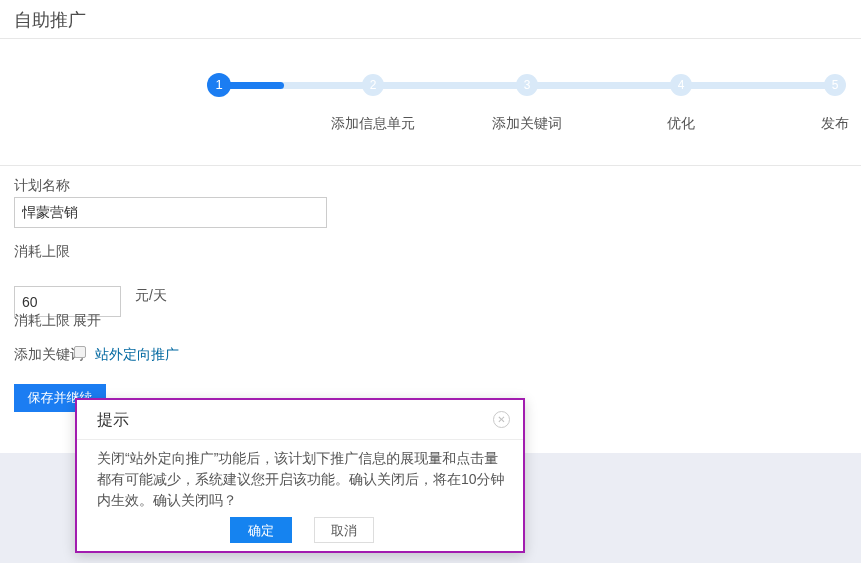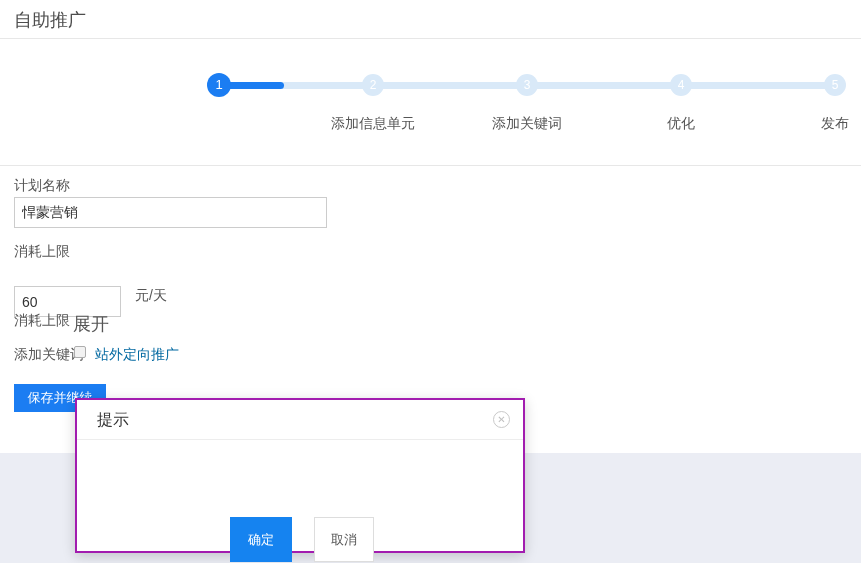--- a/index.html
+++ b/index.html
@@ -22,40 +22,40 @@
   .step-label { position:absolute; top:55px; width:140px; text-align:center; font-size:14px; color:#555555; cursor:pointer; }
   .step-label.active { color:#2b8ced; }
 
   
   .form-label { position:absolute; font-size:14px; color:#555555; }
   .text-input { position:absolute; border:1px solid #cccccc; background:#fff; font-size:14px; color:#333333;
                 padding:0 7px; font-family:Liberation Sans, sans-serif; }
   .input-plan { left:14px; top:197px; width:313px; height:31px; }
   .input-budget { left:14px; top:262px; width:107px; height:31px;margin-top:24px; }
   .unit { position:absolute; left:135px; top:287px; font-size:14px; color:#555555; }
-  .link-expand { position:absolute; left:73px; top:312px; font-size:18px; color:#555555; cursor:pointer; }
+  .link-expand { position:absolute; left:73px; top:312px; font-size:14px; color:#555555; cursor:pointer; }
   .checkbox { position:absolute; left:74px; top:346px; width:12px; height:12px; border:1px solid #adadad;
               background:#f2f2f2; border-radius:2px; cursor:pointer; }
   .cb-label { position:absolute; left:95px; top:346px; font-size:14px; color:#0369a1; cursor:pointer; }
   .save-btn { position:absolute; left:14px; top:384px; width:92px; height:28px; background:#1b7df2; color:#ffffff;
               border:none; font-size:13px; text-align:center; line-height:28px; cursor:pointer; z-index:1;
               font-family:"Liberation Sans","DejaVu Sans",sans-serif; }
 
   
   .footer { position:absolute; left:0; top:453px; width:861px; height:110px; background:#ebedf4; }
 
   
   .modal { position:absolute; left:75px; top:398px; width:450px; height:155px; background:#ffffff;
            border:2px solid #a21caf; box-shadow:0 3px 12px rgba(0,0,0,0.18); z-index:10; }
   .modal-title { position:absolute; left:20px; top:10px; font-size:16px; color:#333333; }
   .modal-close { position:absolute; right:13px; top:11px; width:17px; height:17px; border:1px solid #c9c9c9;
                  border-radius:50%; color:#c0c0c0; font-size:10px; line-height:15px; text-align:center; cursor:pointer; }
   .modal-divider { position:absolute; left:0; top:39px; width:100%; height:1px; background:#ededed; }
   .modal-body { position:absolute; left:20px; top:48px; width:414px; font-size:14px; line-height:21px; color:#555555; }
-  .modal-btn { position:absolute; top:117px; height:45px; font-size:13px; text-align:center; line-height:25px;
+  .modal-btn { position:absolute; top:117px; height:26px; font-size:13px; text-align:center; line-height:25px;
                cursor:pointer; font-family:"Liberation Sans","DejaVu Sans",sans-serif; }
   .btn-confirm { left:153px; width:62px; background:#1583f0; color:#ffffff; border:1px solid #1583f0; }
   .btn-cancel { left:237px; width:60px; background:#ffffff; color:#555555; border:1px solid #dddddd; }
 </style>
 </head>
 <body>
 
 <div class="page">
 
   <div class="page-title">自助推广</div>
@@ -98,17 +98,18 @@
   <div class="cb-label">站外定向推广</div>
 
   <button class="save-btn">保存并继续</button>
 
   <div class="footer"></div>
 
   <div class="modal">
     <div class="modal-title">提示</div>
     <div class="modal-close">✕</div>
     <div class="modal-divider"></div>
+    <div class="modal-body">关闭“站外定向推广”功能后，该计划下推广信息的展现量和点击量都有可能减少，系统建议您开启该功能。确认关闭后，将在10分钟内生效。确认关闭吗？</div>
     <button class="modal-btn btn-confirm">确定</button>
     <button class="modal-btn btn-cancel">取消</button>
   </div>
 
 </div>
 
 </body></html>

